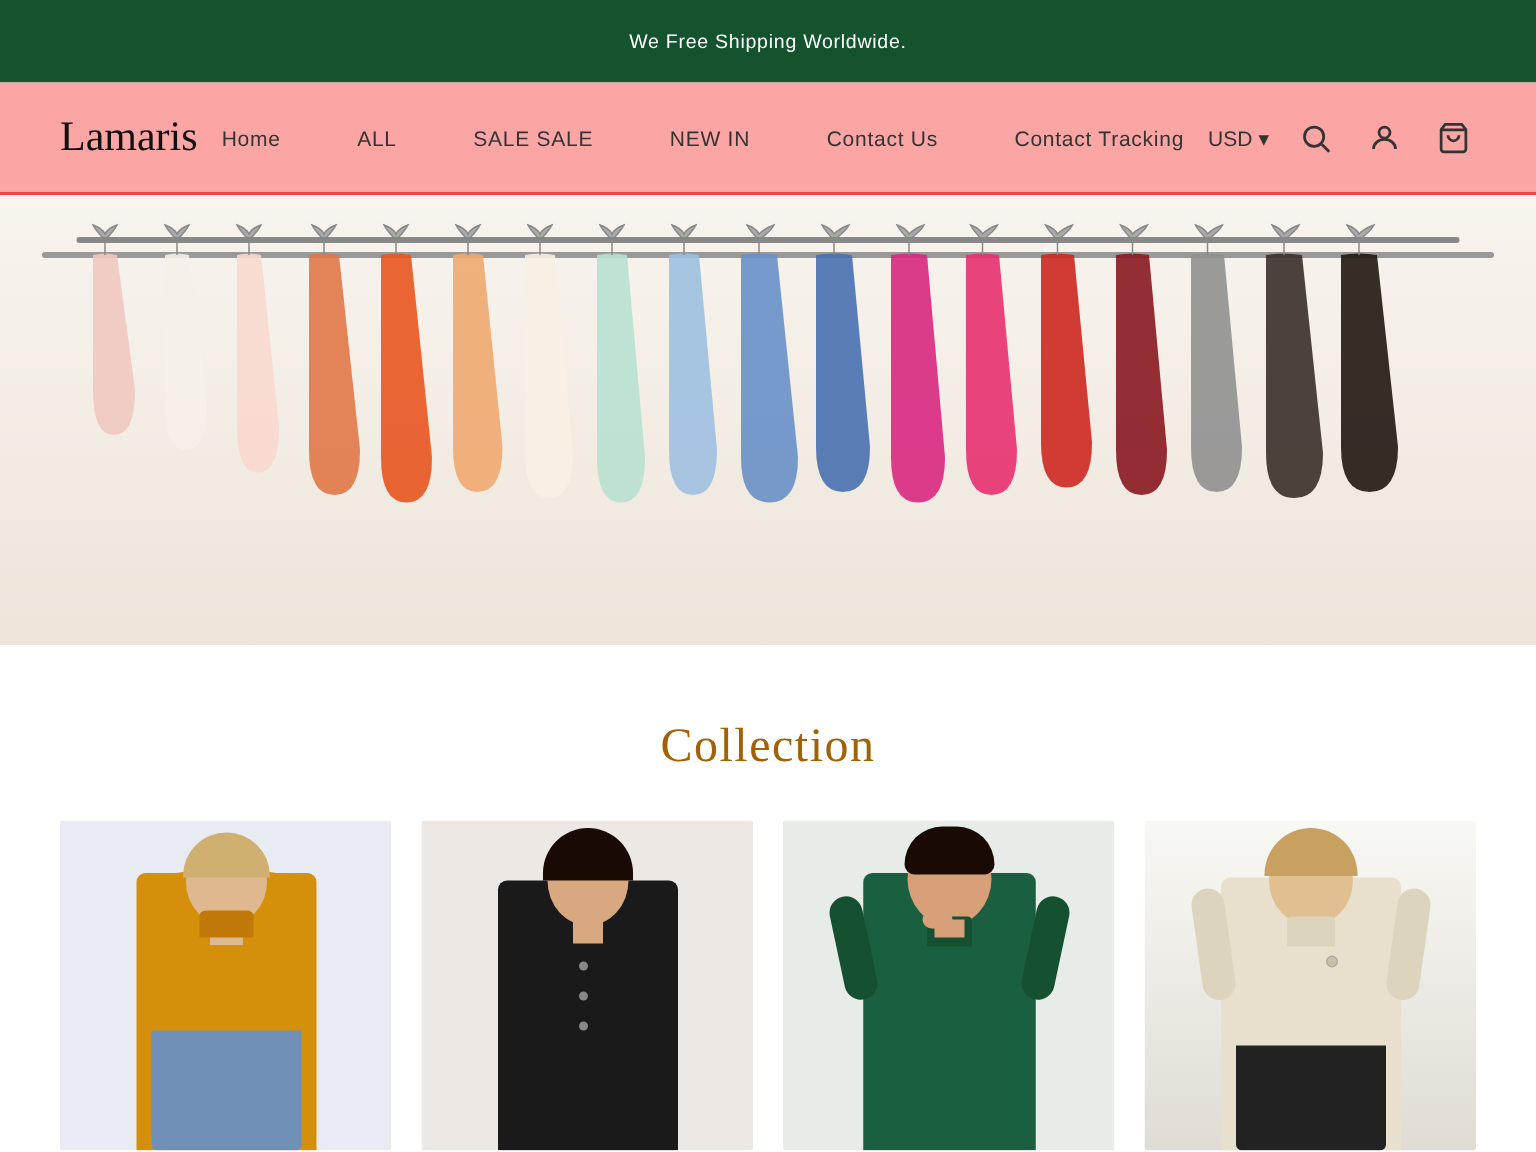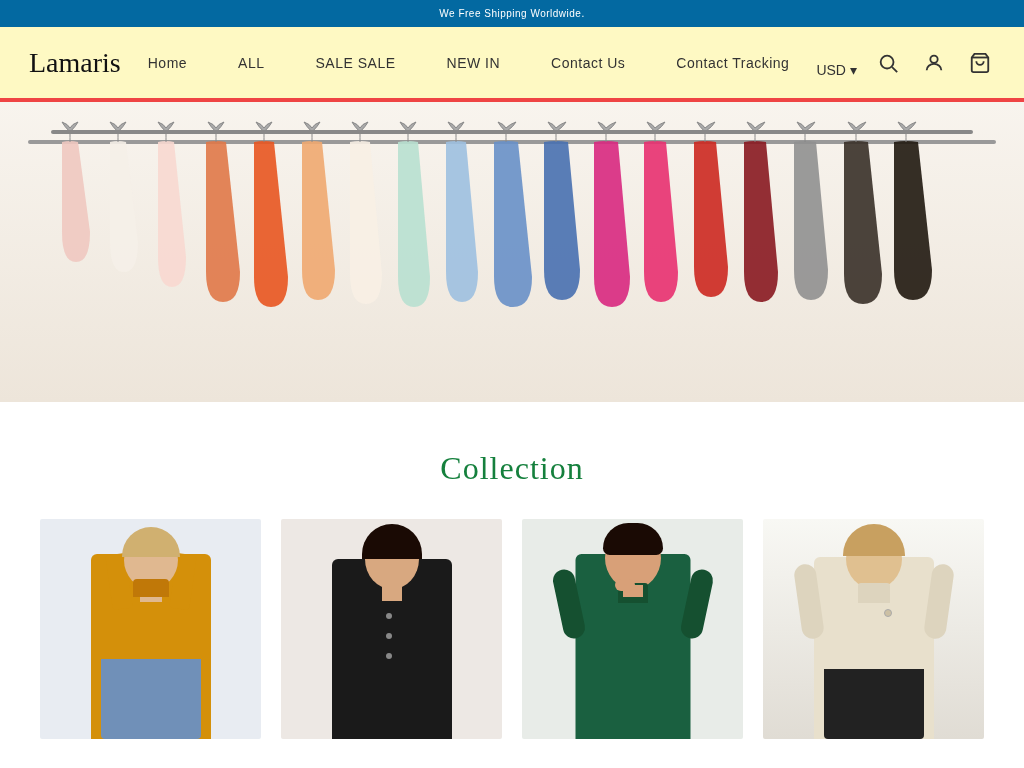--- a/index.html
+++ b/index.html
@@ -1,37 +1,37 @@
 <!DOCTYPE html>
 <html><head>
   <meta charset="utf-8">
   <style>
     * { margin: 0; padding: 0; box-sizing: border-box; }
     body { font-family: 'Georgia', serif; color: #333; background: #fff; width: 1024px; }
 
     
     .announcement-bar {
-      background: #0369a1;
+      background: #14532d;
       color: #fff;
       text-align: center;
-      padding: 8px 0;
-      font-size: 10px;
+      padding: 20px 0;
+      font-size: 13px;
       font-family: Arial, sans-serif;
       letter-spacing: 0.5px;
     }
 
     
     header {
       display: flex;
       align-items: center;
       justify-content: space-between;
-      padding: 0 29px;
+      padding: 0 40px;
       height: 75px;
-      border-bottom: 4px solid #ef4444;
-      background: #fef9c3;
+      border-bottom: 2px solid #ef4444;
+      background: #fca5a5;
     }
     .logo {
       font-family: 'Georgia', serif;
       font-size: 28px;
       font-weight: normal;
       color: #111;
       text-decoration: none;
       cursor: pointer;
     }
     nav {
@@ -42,21 +42,21 @@
     nav a {
       text-decoration: none;
       color: #333;
       font-size: 14px;
       font-family: Arial, sans-serif;
       letter-spacing: 0.5px;
       cursor: pointer;
     }
     .nav-icons {
       display: flex;
-      align-items: flex-end;
+      align-items: center;
       gap: 16px;
     }
     .currency-selector {
       font-size: 14px;
       font-family: Arial, sans-serif;
       cursor: pointer;
       display: flex;
       align-items: center;
       gap: 4px;
       color: #333;
@@ -102,21 +102,21 @@
     }
     
     .collection-section {
       padding: 48px 40px 32px;
     }
     .collection-title {
       text-align: center;
       font-family: 'Georgia', serif;
       font-size: 32px;
       font-weight: normal;
-      color: #15803d;
+      color: #a16207;
       margin-bottom: 32px;
       letter-spacing: 1px;
     }
     .product-grid {
       display: grid;
       grid-template-columns: repeat(4, 1fr);
       gap: 20px;
     }
     .product-card {
       cursor: pointer;

